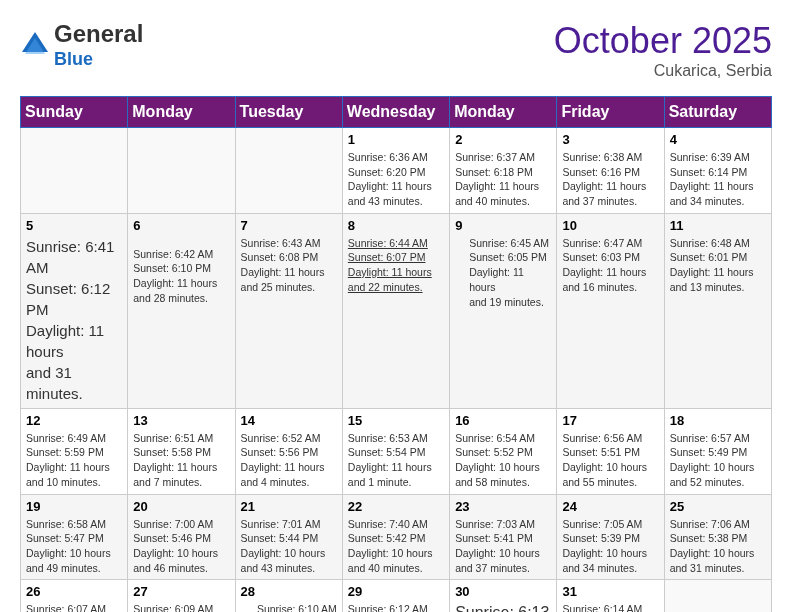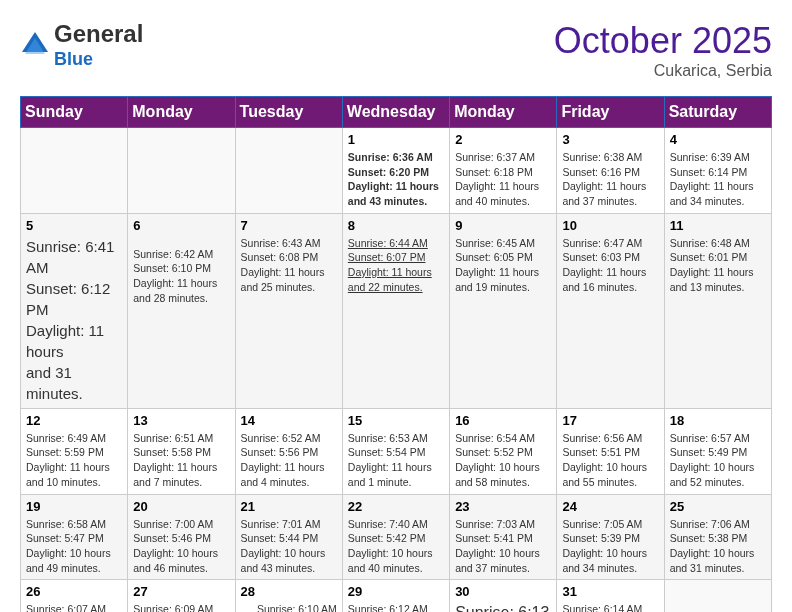--- a/index.html
+++ b/index.html
@@ -126,21 +126,21 @@
         <th>Saturday</th>
       </tr>
   </thead>
   <tbody id="calendar-body">
   <tr class="week-row">
         <td class="empty"></td>
         <td class="empty"></td>
         <td class="empty"></td>
         <td>
           <span class="day-number">1</span>
-          <div class="day-info" style="white-space: pre-line; font-size: 10.5px; font-weight: bold;">Sunrise: 6:36 AM
+          <div class="day-info" style="white-space: pre-line; font-size: 10.5px;">Sunrise: 6:36 AM
 Sunset: 6:20 PM
 Daylight: 11 hours
 and 43 minutes.</div>
         </td>
         <td>
           <span class="day-number">2</span>
           <div class="day-info" style="white-space: pre-line; font-size: 10.5px;">Sunrise: 6:37 AM
 Sunset: 6:18 PM
 Daylight: 11 hours
 and 40 minutes.</div>
@@ -184,21 +184,21 @@
         </td>
         <td>
           <span class="day-number">8</span>
           <div class="day-info" style="white-space: pre-line; font-size: 10.5px; text-decoration: underline;">Sunrise: 6:44 AM
 Sunset: 6:07 PM
 Daylight: 11 hours
 and 22 minutes.</div>
         </td>
         <td>
           <span class="day-number">9</span>
-          <div class="day-info" style="white-space: pre-line; font-size: 10.5px;">Sunrise: 6:45 AM
+          <div class="day-info" style="white-space: pre-line; font-size: 10.5px; margin-left: 14px;">Sunrise: 6:45 AM
 Sunset: 6:05 PM
 Daylight: 11 hours
 and 19 minutes.</div>
         </td>
         <td>
           <span class="day-number">10</span>
           <div class="day-info" style="white-space: pre-line; font-size: 10.5px;">Sunrise: 6:47 AM
 Sunset: 6:03 PM
 Daylight: 11 hours
 and 16 minutes.</div>

